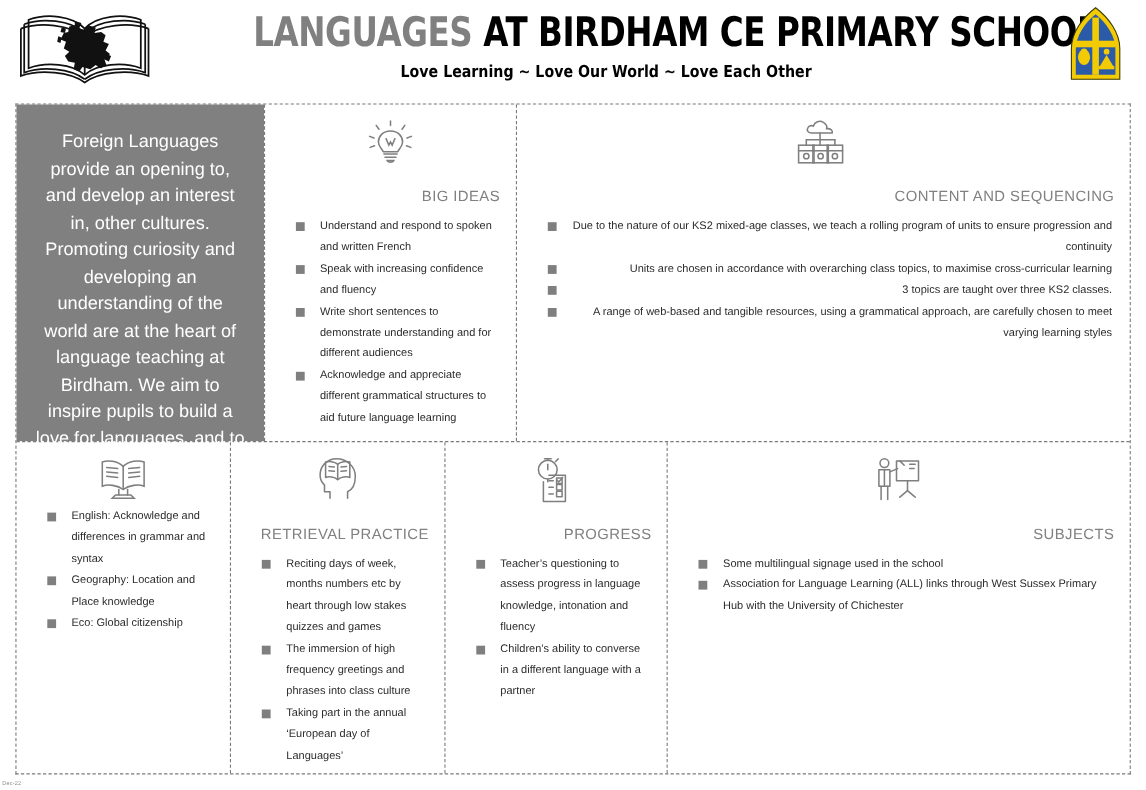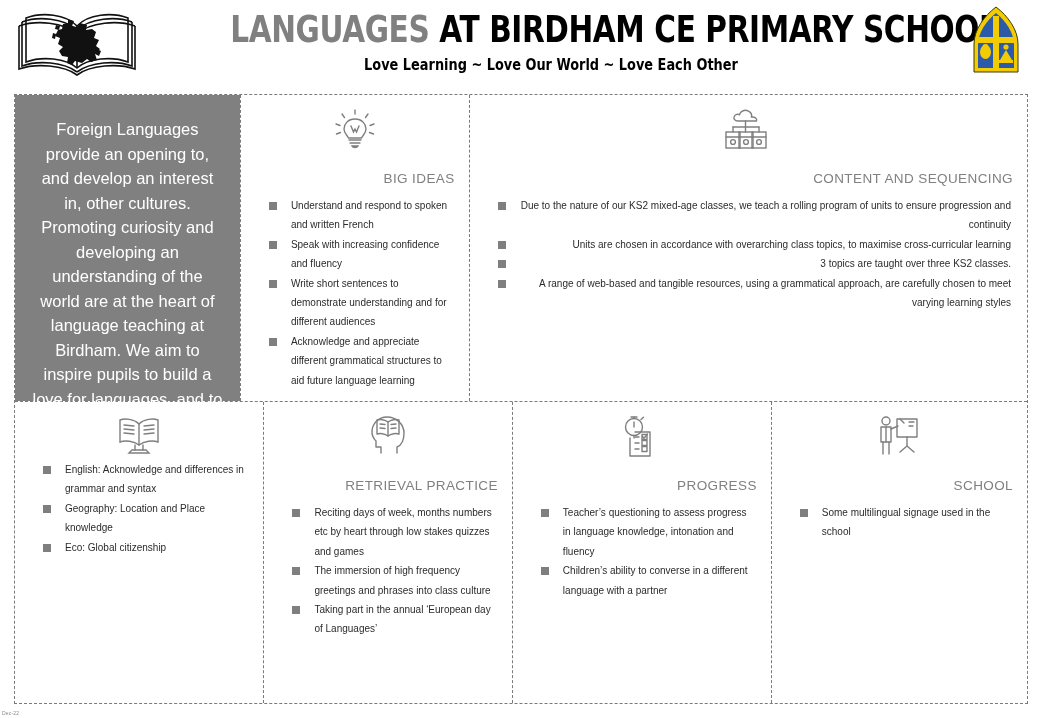--- a/index.html
+++ b/index.html
@@ -372,21 +372,22 @@
             <path d="M18 15 L25 12"></path>
             <rect x="24" y="5" width="20" height="18"></rect>
             <path d="M34 23 L34 32"></path>
             <path d="M27 38 L34 32 L41 38"></path>
             <path d="M27 5 L31 9"></path>
             <path d="M36 8 L41 8"></path>
             <path d="M36 12 L40 12"></path>
           </g>
         </svg>
       </div>
-      <div class="section-title">SCHOOL</div>
+      <div class="section-title">SUBJECTS</div>
       <ul class="bullets">
         <li>Some multilingual signage used in the school</li>
+        <li>Association for Language Learning (ALL) links through West Sussex Primary Hub with the University of Chichester</li>
       </ul>
     </div>
   </div>
 </div>
 
 <div class="corner-stamp">Dec-22</div>
 
 </body></html>

